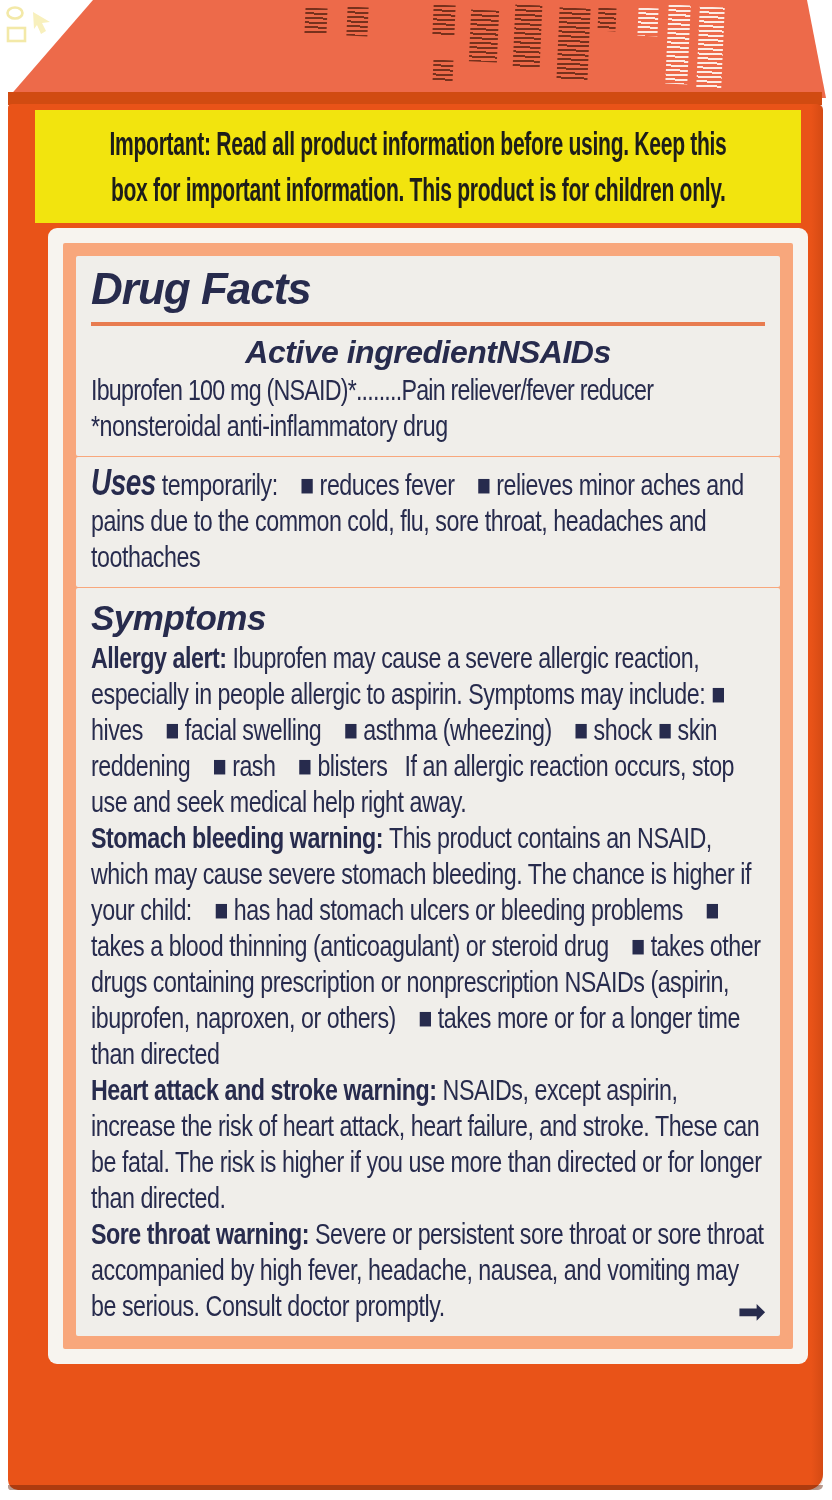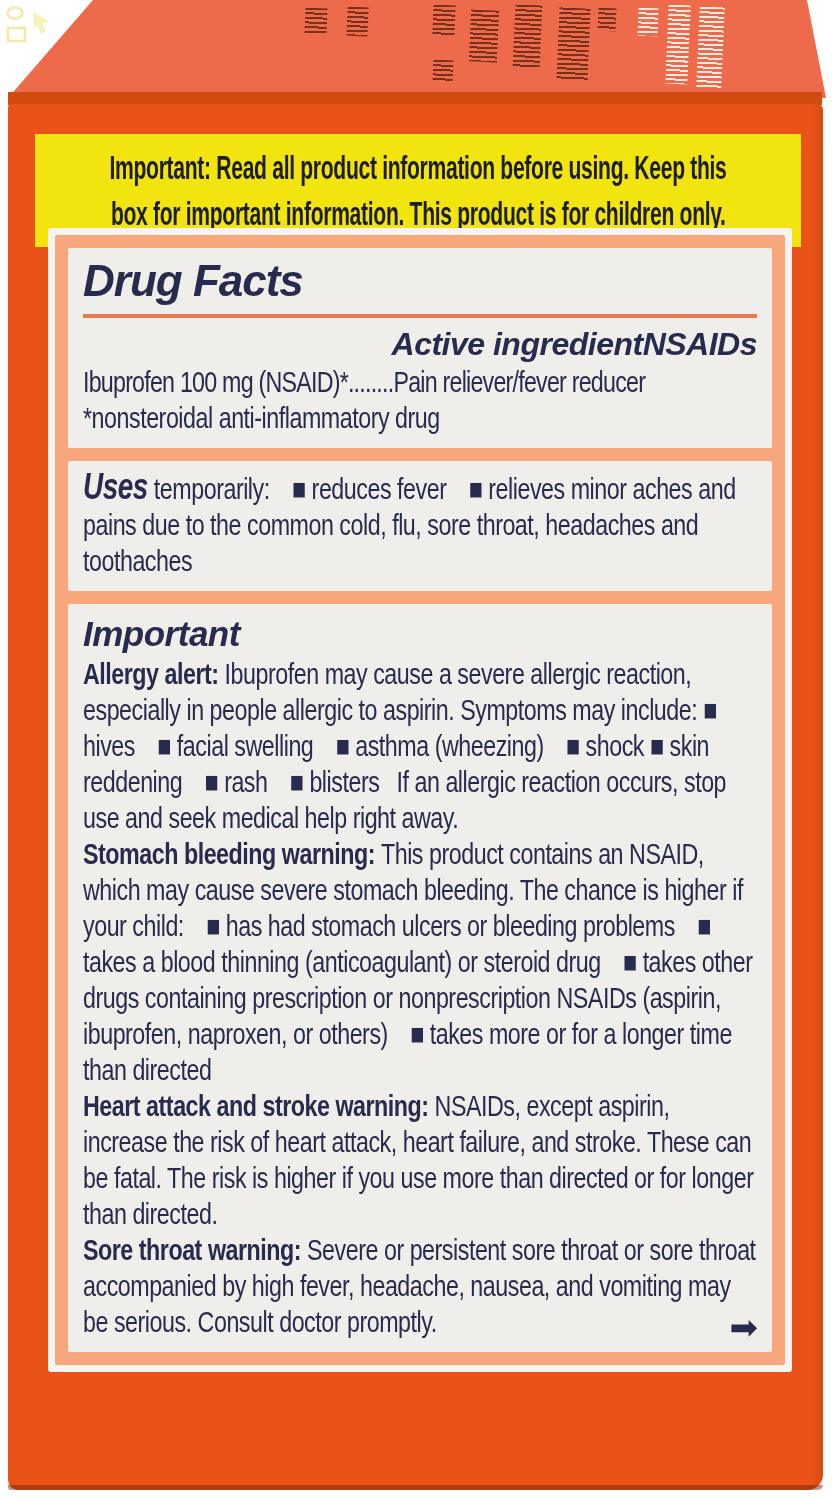--- a/index.html
+++ b/index.html
@@ -21,35 +21,35 @@
 
   
   .pbar{position:absolute;transform:rotate(2.5deg);
         background:repeating-linear-gradient(180deg,currentColor 0 2px,rgba(0,0,0,0) 2px 4.6px);}
   .pbar.dark{color:#5d2412;opacity:.82;}
   .pbar.light{color:#fdf2ec;opacity:.95;}
 
   
   .banner{position:absolute;left:27px;top:6px;width:766px;height:113px;
           background:var(--banner_yellow,#f2e40e);
-          display:flex;flex-direction:column;justify-content:center;align-items:center;margin-top:24px;}
+          display:flex;flex-direction:column;justify-content:center;align-items:center;}
   .banner-line{white-space:nowrap;font-weight:bold;font-size:33px;line-height:46px;
           letter-spacing:-.5px;color:var(--banner_ink,#1d1d1a);transform:scaleX(.64);}
 
   
   .panel{position:absolute;left:40px;top:124px;width:730px;
-         background:var(--frame_white,#f7f4ef);padding:7px;border-radius:3px;}
+         background:var(--frame_white,#f7f4ef);padding:15px;border-radius:9px;}
   .salmon{background:var(--salmon,#f8a77c);padding:13px;border-radius:2px;}
   .card{background:var(--card_bg,#f0eeea);border-radius:2px;padding:8px 15px 12px;
         color:var(--ink,#272b4d);overflow:hidden;}
-  .card + .card{margin-top:13px;}
+  .card + .card{margin-top:1px;}
 
   .df-title{font-style:italic;font-weight:bold;font-size:44px;line-height:50px;letter-spacing:-1px;}
   .rule{border-top:4px solid var(--rule_orange,#e87c50);margin:8px 0 6px;}
-  .ai-row{display:flex;justify-content:flex-end;align-items:baseline;
+  .ai-row{display:flex;justify-content:center;align-items:baseline;
           font-style:italic;font-weight:bold;font-size:32px;line-height:40px;letter-spacing:-.5px;}
   .ai-sub{font-style:italic;font-weight:bold;font-size:32px;line-height:40px;letter-spacing:-.5px;}
 
   .cond{font-size:30px;line-height:36px;letter-spacing:-.6px;width:129%;
         transform:scaleX(.775);transform-origin:0 0;}
   .nowrap{white-space:nowrap;}
   .tight{letter-spacing:-1px;}
 
   .warn-title{font-style:italic;font-weight:bold;font-size:35px;line-height:44px;letter-spacing:-.5px;}
   .warn-card{position:relative;}
@@ -100,21 +100,21 @@
           </div>
           <div class="cond nowrap tight">Ibuprofen 100 mg (NSAID)*........Pain reliever/fever reducer</div>
           <div class="cond">*nonsteroidal anti-inflammatory drug</div>
         </div>
 
         <div class="card">
           <div class="cond"><span class="seg-h">Uses</span><span class="seg-n"> temporarily:  ■ reduces fever  ■ relieves minor aches and pains due to the common cold, flu, sore throat, headaches and toothaches</span></div>
         </div>
 
         <div class="card warn-card">
-          <div class="warn-title">Important</div>
+          <div class="warn-title">Symptoms</div>
           <div class="cond"><span class="seg-b">Allergy alert: </span><span class="seg-n">Ibuprofen may cause a severe allergic reaction, especially in people allergic to aspirin. Symptoms may include: ■ hives  ■ facial swelling  ■ asthma (wheezing)  ■ shock ■ skin reddening  ■ rash  ■ blisters  If an allergic reaction occurs, stop use and seek medical help right away.</span></div>
           <div class="cond"><span class="seg-b">Stomach bleeding warning: </span><span class="seg-n">This product contains an NSAID, which may cause severe stomach bleeding. The chance is higher if your child:  ■ has had stomach ulcers or bleeding problems  ■ takes a blood thinning (anticoagulant) or steroid drug  ■ takes other drugs containing prescription or nonprescription NSAIDs (aspirin, ibuprofen, naproxen, or others)  ■ takes more or for a longer time than directed</span></div>
           <div class="cond"><span class="seg-b">Heart attack and stroke warning: </span><span class="seg-n">NSAIDs, except aspirin, increase the risk of heart attack, heart failure, and stroke. These can be fatal. The risk is higher if you use more than directed or for longer than directed.</span></div>
           <div class="cond"><span class="seg-b">Sore throat warning: </span><span class="seg-n">Severe or persistent sore throat or sore throat accompanied by high fever, headache, nausea, and vomiting may be serious. Consult doctor promptly.</span></div>
           <span class="arrow">➡</span>
         </div>
 
       </div>
     </div>
   </div>

